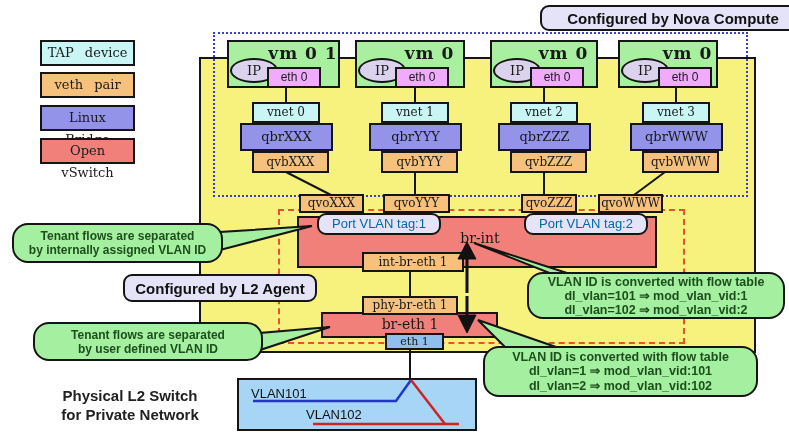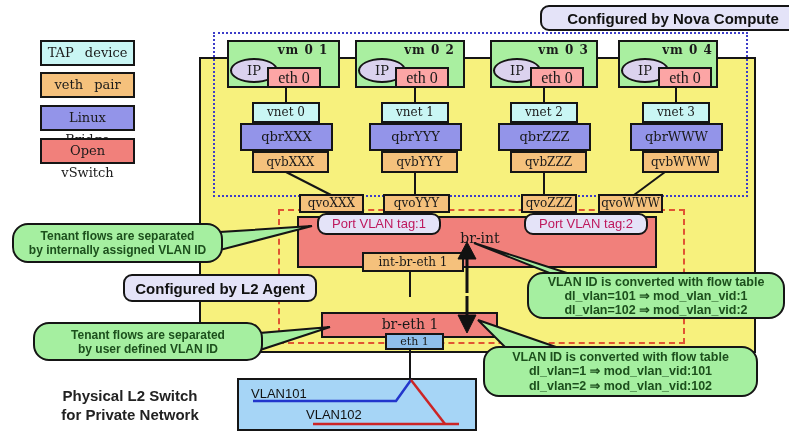--- a/index.html
+++ b/index.html
@@ -14,43 +14,43 @@
   .l2-region{left:278px;top:209px;width:407px;height:135px;border:2px dashed #e05433;}
 
   
   .node{border:2px solid #151515;text-align:center;color:#1a1a1a;
         font-family:"DejaVu Serif",serif;overflow:hidden;}
 
   
   .vm{top:40px;height:48px;background:#a9efa0;}
   .vm.c1{left:227px;width:113px}.vm.c2{left:355px;width:110px}
   .vm.c3{left:490px;width:108px}.vm.c4{left:618px;width:100px}
-  .vm-title{margin-top:1px;font-size:12px;font-weight:600;letter-spacing:1px;padding-left:39px;}
+  .vm-title{margin-top:1px;font-size:17px;font-weight:600;letter-spacing:1px;padding-left:39px;}
   .ip{position:absolute;left:1px;top:16px;width:48px;height:25px;border:2px solid #151515;
       border-radius:50%;background:#dbd2ee;font-size:13px;line-height:21px;text-align:center;
       font-family:"DejaVu Serif",serif;box-sizing:border-box;}
   .vm-eth{position:absolute;left:38px;top:25px;width:54px;height:21px;border:2px solid #151515;
-      background:#fca5a5;font-size:16px;line-height:17px;text-align:center;
-      font-family:Liberation Serif, serif;box-sizing:border-box;}
+      background:#f0abfc;font-size:12px;line-height:17px;text-align:center;
+      font-family:Liberation Sans, sans-serif;box-sizing:border-box;}
   .vnet{top:102px;height:21px;width:68px;background:#c9f6f4;font-size:12px;line-height:17px;}
   .vnet.c1{left:252px}.vnet.c2{left:381px}.vnet.c3{left:510px}.vnet.c4{left:642px}
   .qbr{top:123px;height:28px;width:93px;background:#9394e9;font-size:13px;line-height:24px;}
   .qbr.c1{left:240px}.qbr.c2{left:369px}.qbr.c3{left:498px}.qbr.c4{left:630px}
   .qvb{top:151px;height:22px;width:77px;background:#f5c17c;font-size:12px;line-height:18px;}
   .qvb.c1{left:252px}.qvb.c2{left:381px}.qvb.c3{left:510px}.qvb.c4{left:642px}
   .qvo{top:194px;height:19px;background:#f5c17c;font-size:12px;line-height:15px;}
   .qvo.c1{left:299px;width:65px}.qvo.c2{left:383px;width:67px}
   .qvo.c3{left:521px;width:56px}.qvo.c4{left:598px;width:65px}
 
   
   .br-int{left:297px;top:216px;width:360px;height:52px;background:#f1807b;}
   .br-int-label{left:440px;top:230px;width:80px;text-align:center;font-family:"DejaVu Serif",serif;
       font-size:14px;color:#1a1a1a;}
   .tag{top:213px;width:124px;height:22px;background:#e4e3f8;border:2px solid #151515;
-      border-radius:9px;font-size:13px;line-height:18px;text-align:center;color:#be185d;}
+      border-radius:9px;font-size:13px;line-height:18px;text-align:center;color:#0369a1;}
   .tag1{left:317px}.tag2{left:524px}
   .int-br{left:362px;top:252px;width:102px;height:20px;background:#f5c17c;font-size:12px;line-height:16px;}
   .phy-br{left:362px;top:296px;width:96px;height:19px;background:#f5c17c;font-size:12px;line-height:15px;}
   .br-eth{left:321px;top:312px;width:177px;height:26px;background:#f1807b;}
   .br-eth-label{left:350px;top:316px;width:120px;text-align:center;font-family:"DejaVu Serif",serif;
       font-size:14px;color:#1a1a1a;}
   .eth1{left:385px;top:333px;width:59px;height:17px;background:#8fbfec;font-size:11px;line-height:13px;}
 
   
   .lg{left:40px;width:95px;height:26px;border:2px solid #151515;text-align:center;
@@ -103,20 +103,21 @@
     </g>
   </svg>
 
   <div class="abs node br-int"></div>
   <div class="abs br-int-label">br-int</div>
   <div class="abs tag tag1">Port VLAN tag:1</div>
   <div class="abs tag tag2">Port VLAN tag:2</div>
   <div class="abs node br-eth"></div>
   <div class="abs br-eth-label">br-eth 1</div>
   <div class="abs node int-br">int-br-eth 1</div>
+  <div class="abs node phy-br">phy-br-eth 1</div>
   <div class="abs node eth1">eth 1</div>
 
   <div class="abs node vm c1">
     <div class="vm-title">vm 0 1</div>
     <div class="ip">IP</div>
     <div class="vm-eth">eth 0</div>
   </div>
   <div class="abs node vnet c1">vnet 0</div>
   <div class="abs node qbr c1">qbrXXX</div>
   <div class="abs node qvb c1">qvbXXX</div>

